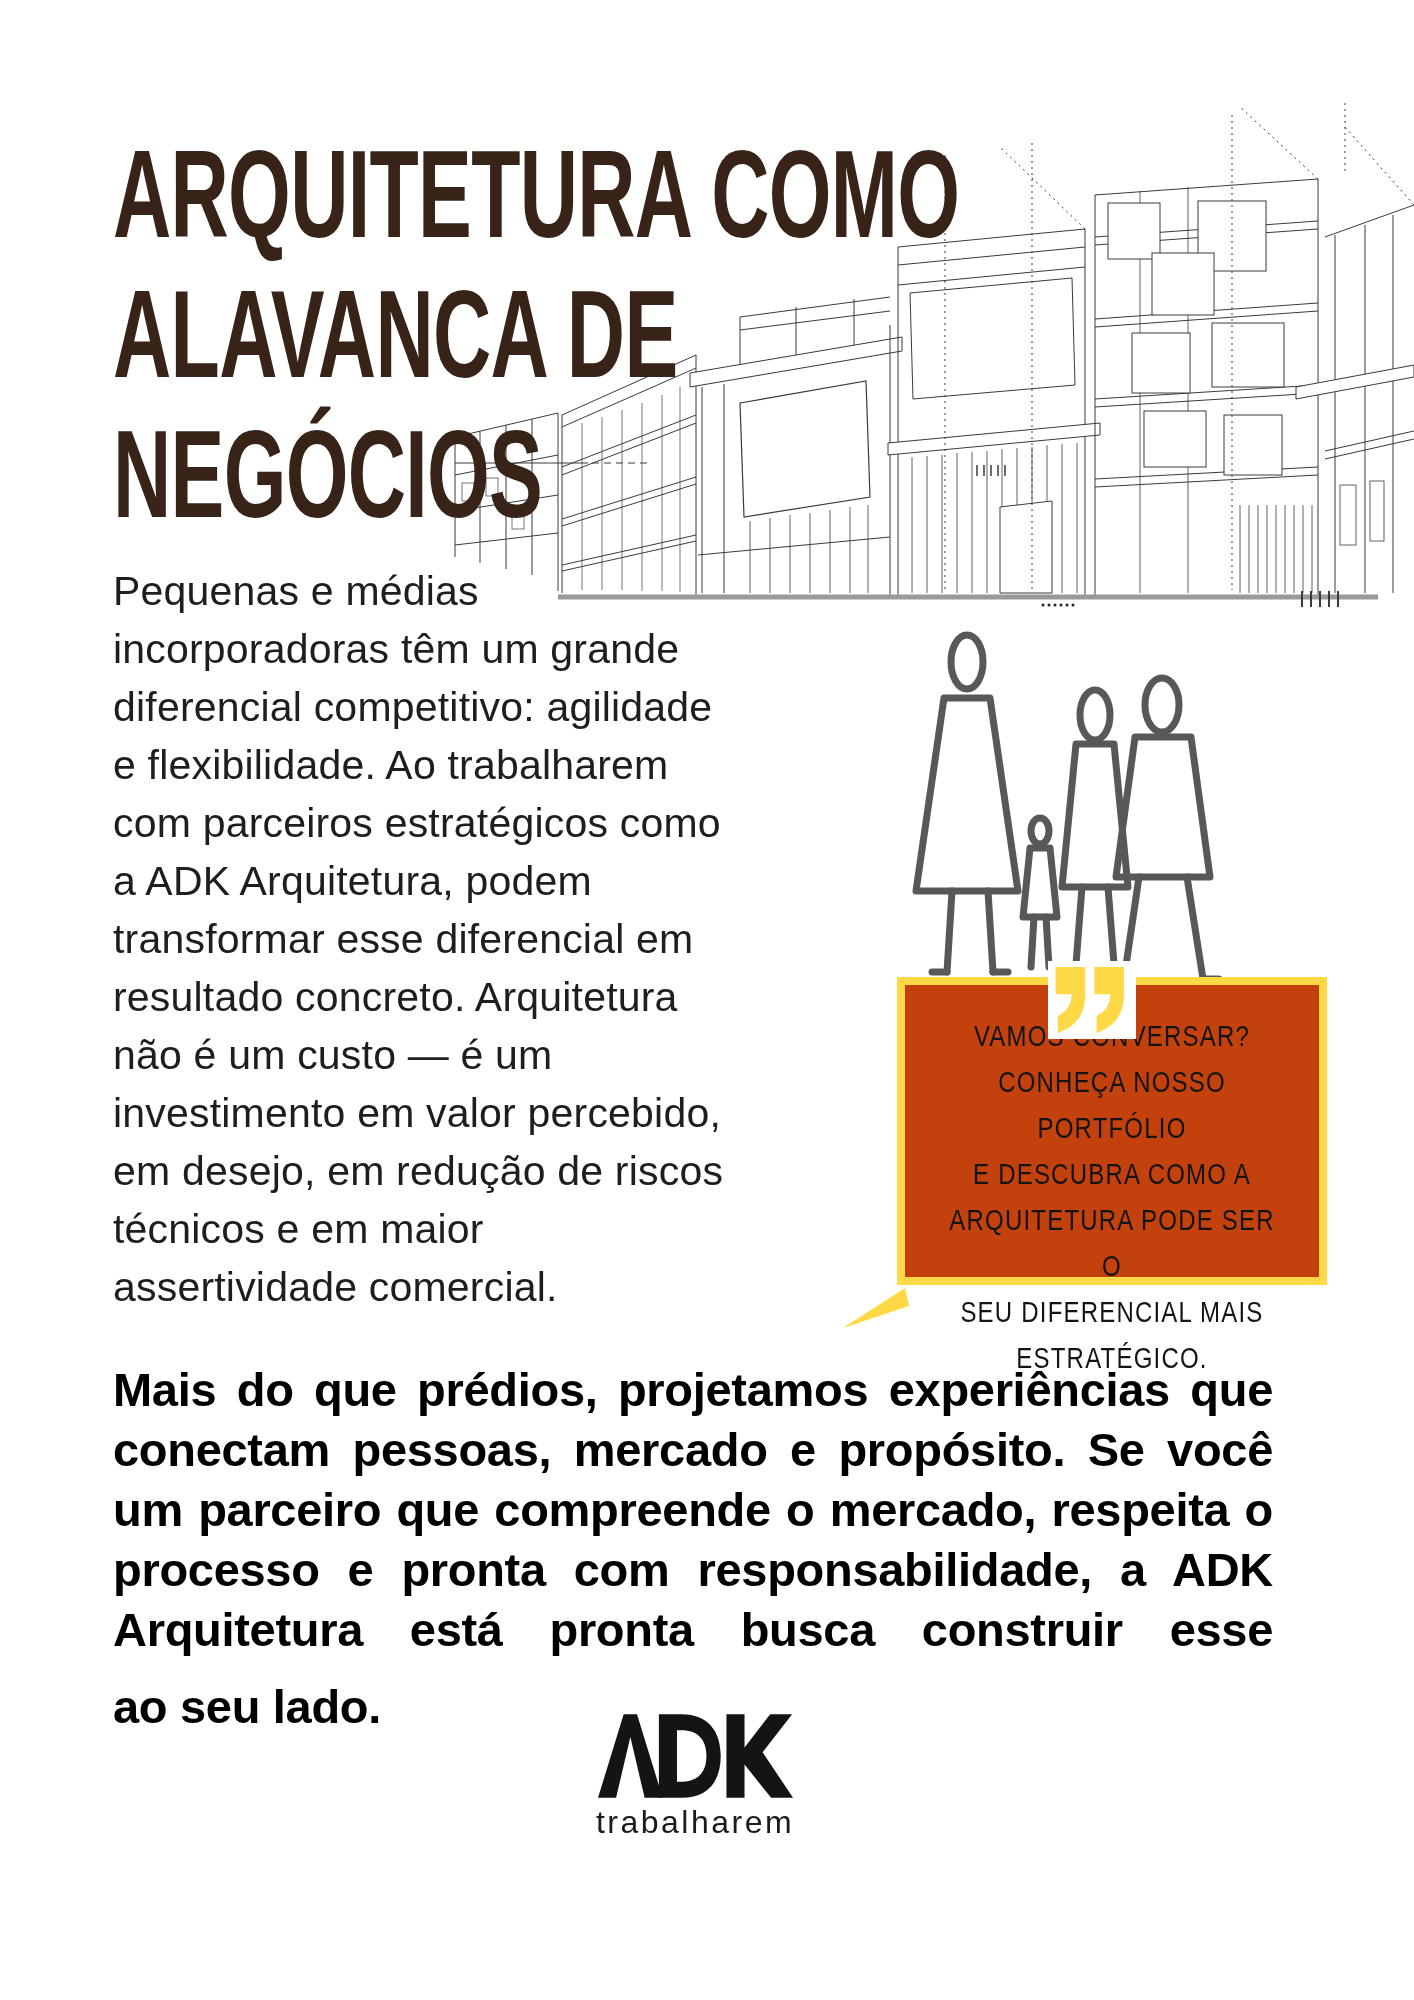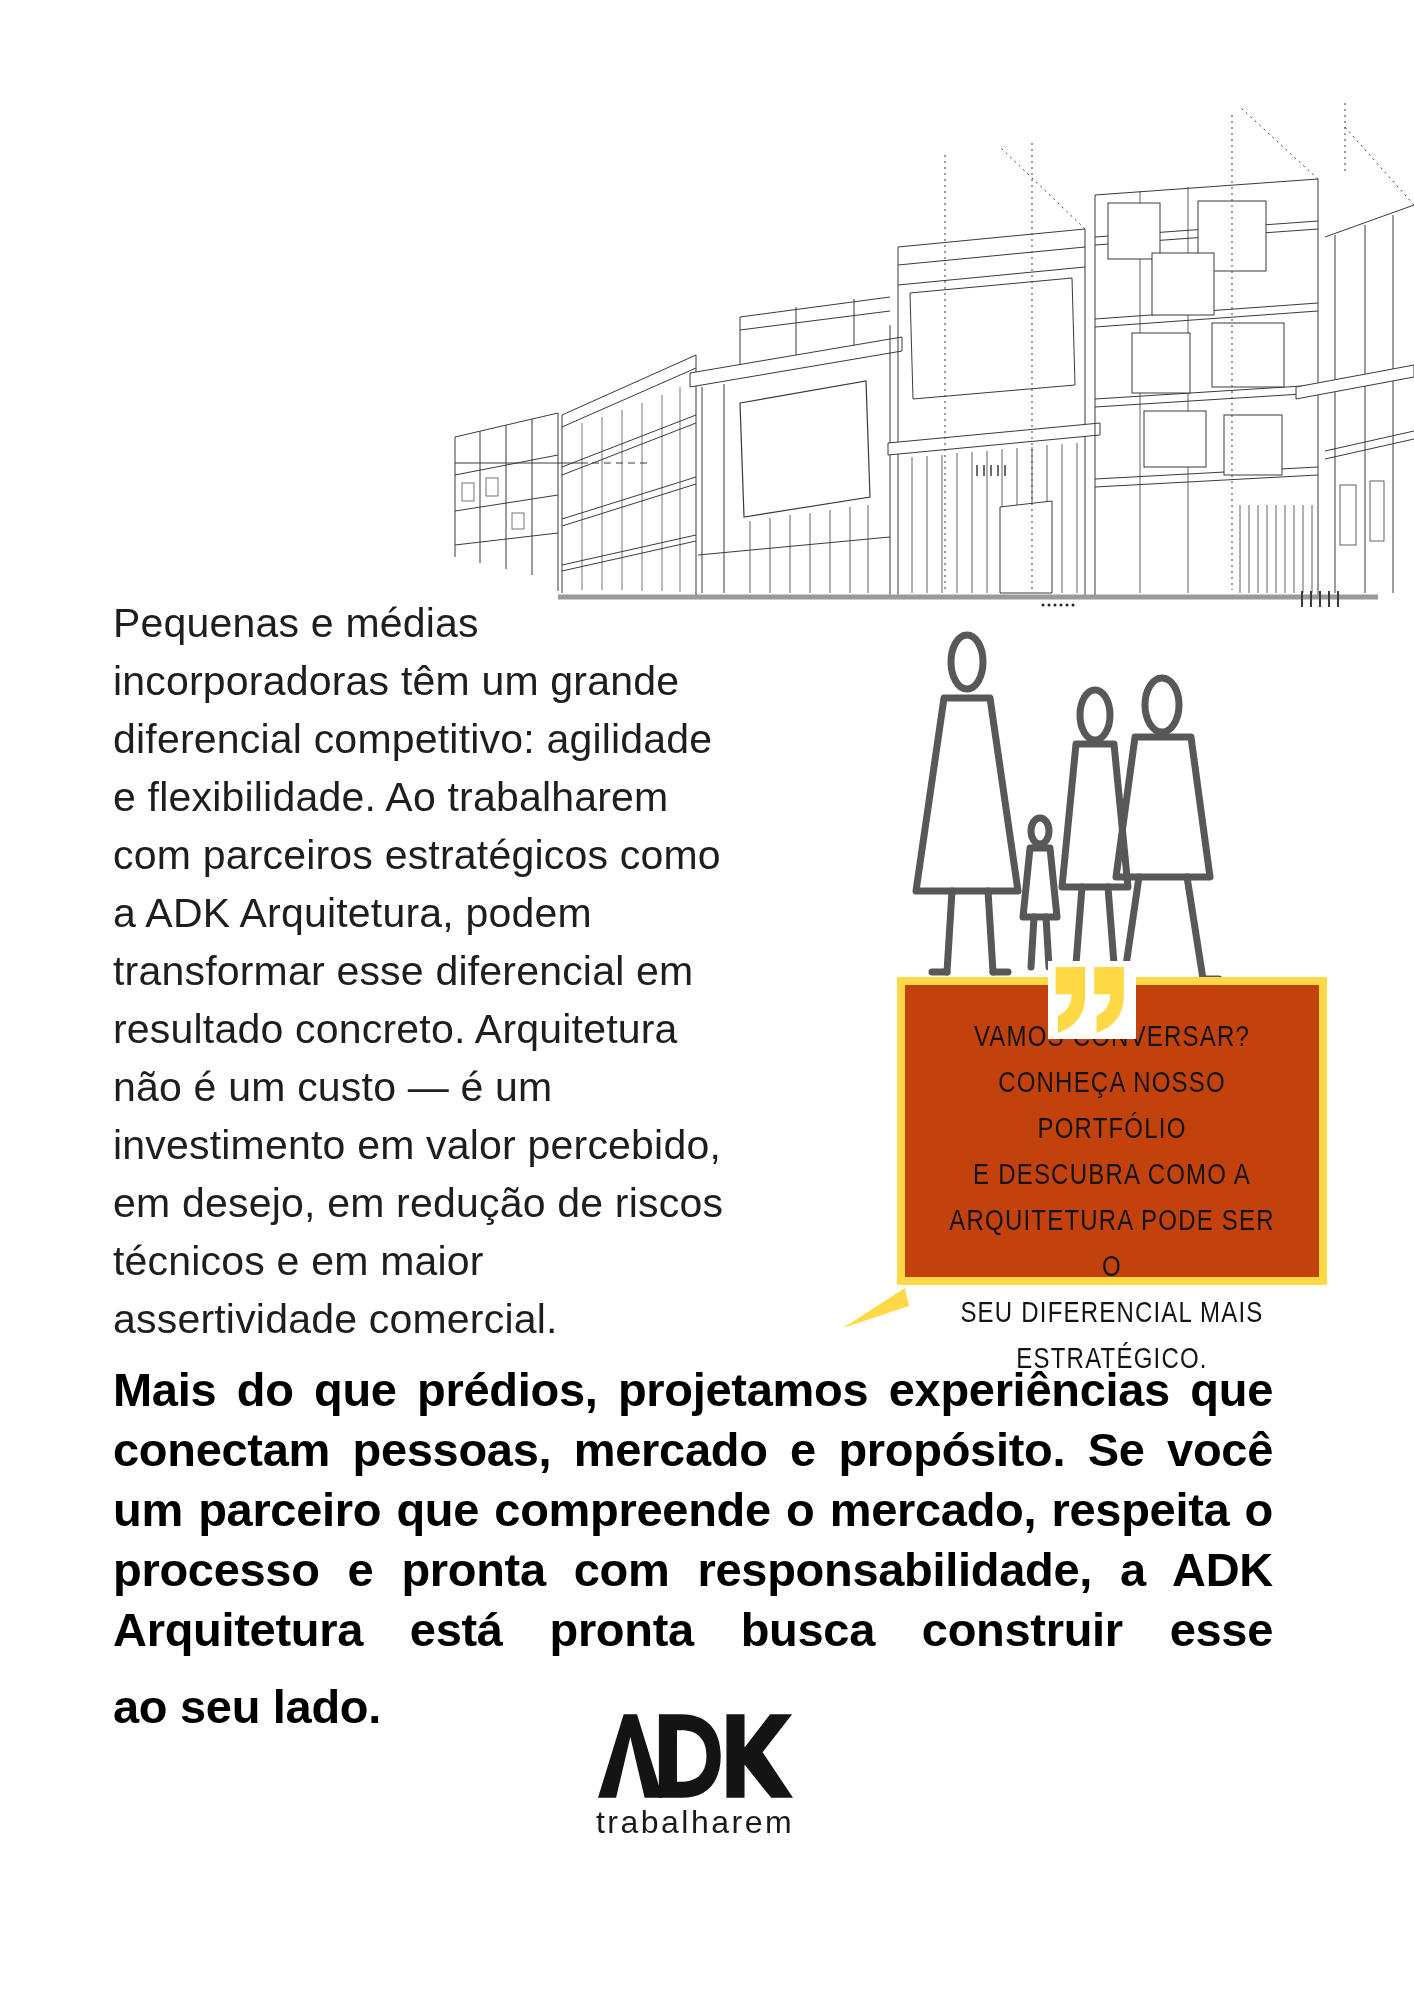--- a/index.html
+++ b/index.html
@@ -11,21 +11,21 @@
   .abs{position:absolute;}
   
   .title{left:113px;top:124px;color:#382318;}
   .title .tline{
     height:140px;line-height:140px;font-size:124px;font-weight:800;
     letter-spacing:-1px;transform:scaleX(0.65);transform-origin:left center;
     white-space:nowrap;
   }
   
   .intro{
-    left:113px;top:594px;width:780px;
+    left:113px;top:562px;width:780px;
     font-size:41px;line-height:58px;color:#1e1e1e;font-weight:400;
     white-space:pre-line;letter-spacing:0.2px;
   }
   
   .quote-box{
     left:897px;top:977px;width:430px;height:308px;box-sizing:border-box;
     border:8px solid #FFD845;background:#c2410c;z-index:3;
   }
   .quote-text{
     margin-top:28px;text-align:center;font-size:30px;line-height:46px;
@@ -218,20 +218,25 @@
       <g stroke-width="2">
         <path d="M862,506 V522"></path>
           <path d="M871,506 V522"></path>
           <path d="M880,506 V522"></path>
         <path d="M889,506 V522"></path>
           <path d="M898,506 V522"></path>
       </g>
     </g>
   </svg>
 
+  <div class="abs title">
+    <div class="tline">ARQUITETURA COMO</div>
+    <div class="tline">ALAVANCA DE</div>
+    <div class="tline">NEGÓCIOS</div>
+  </div>
 
   <div class="abs intro">Pequenas e médias
 incorporadoras têm um grande
 diferencial competitivo: agilidade
 e flexibilidade. Ao trabalharem
 com parceiros estratégicos como
 a ADK Arquitetura, podem
 transformar esse diferencial em
 resultado concreto. Arquitetura
 não é um custo — é um

